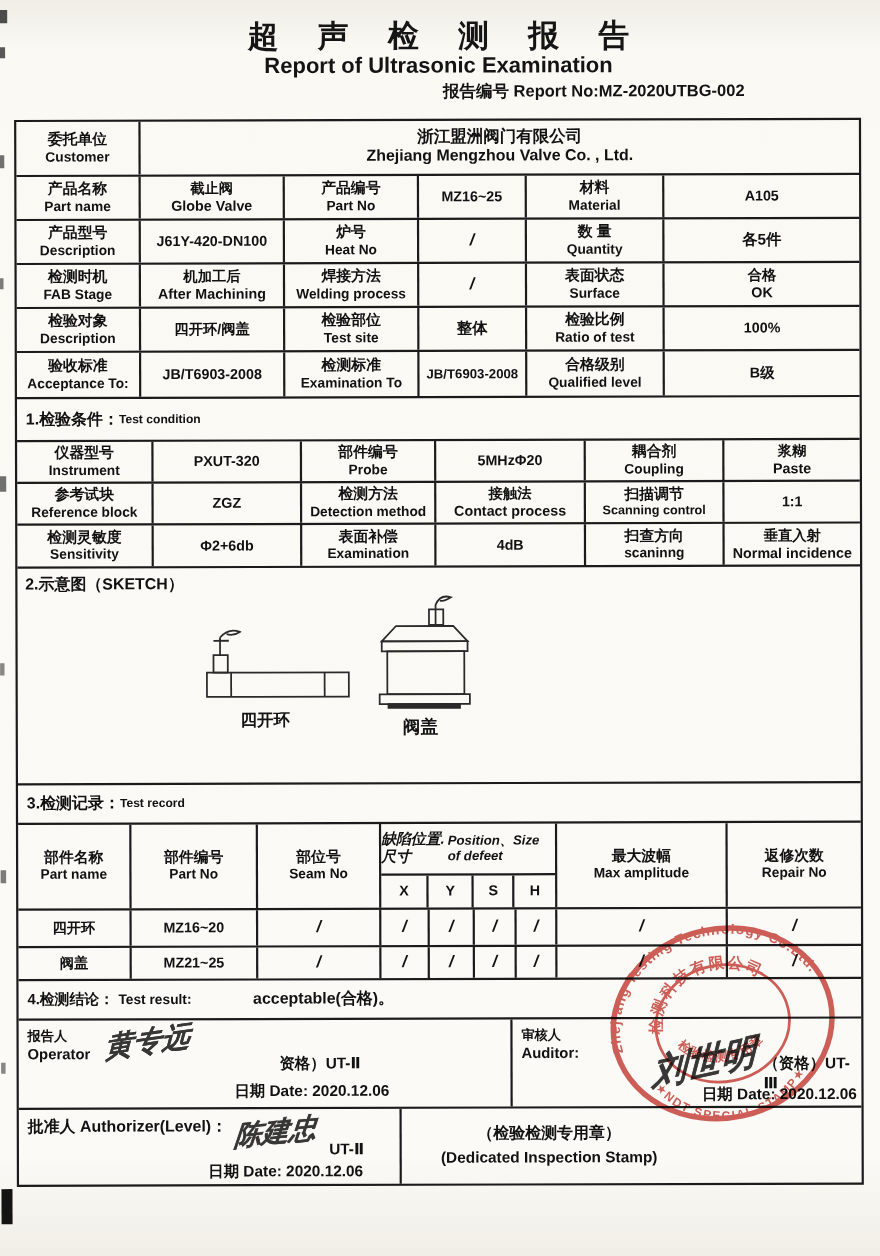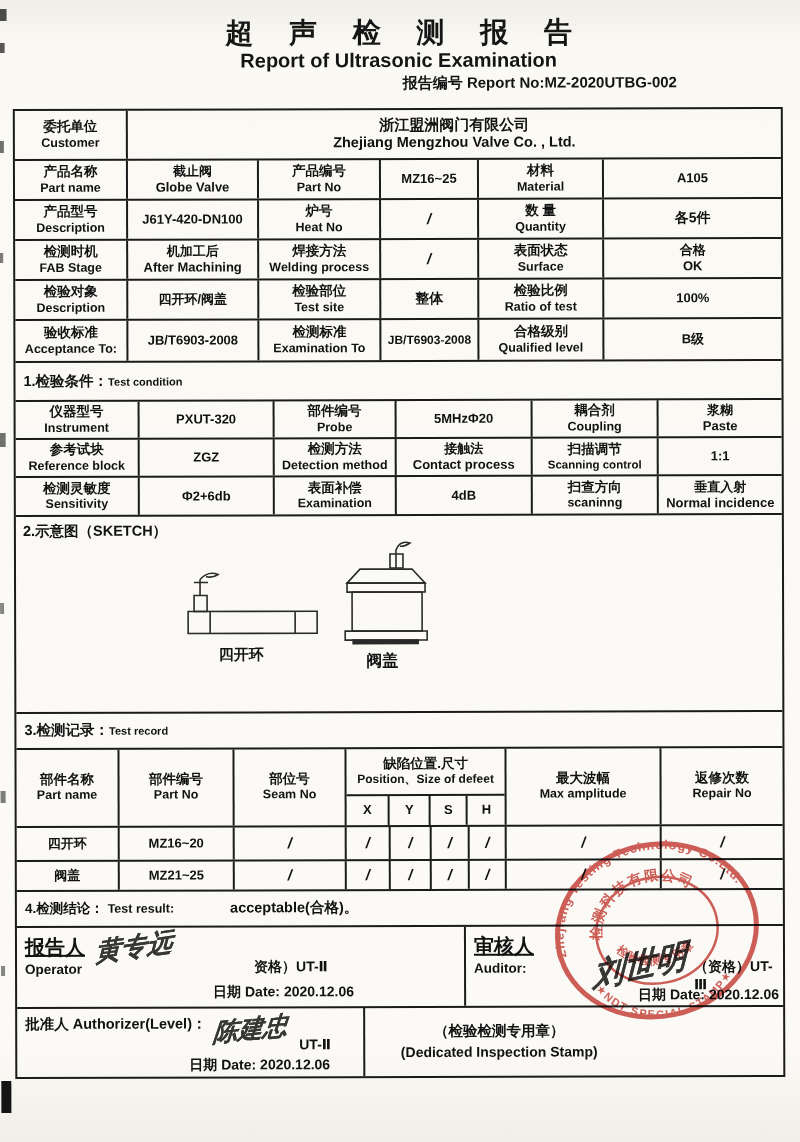--- a/index.html
+++ b/index.html
@@ -46,40 +46,40 @@
   .sketch{height:202px;}
   .sketch-title{position:absolute;left:7px;top:5px;font-size:14.5px;font-weight:bold;}
   
   .rec-head{display:flex;height:76px;border-bottom:2px solid #1b1b1b;}
   .r1{width:103px}.r2{width:115px}.r3{width:112px}
   .rx{width:44px}.ry{width:41px}.rs{width:38px}.rh{width:37px}
   .r8{width:155px}.r9{flex:1}
   .defect-group{width:160px;border-right:2px solid #1b1b1b;box-sizing:border-box;
     display:flex;flex-direction:column;}
   .defect-top{height:47px;border-bottom:2px solid #1b1b1b;box-sizing:border-box;
-    display:flex;flex-direction:column;align-items:center;justify-content:center;line-height:1.2;}
+    display:flex;flex-direction:row;align-items:center;justify-content:center;line-height:1.2;font-style:italic;}
   .defect-sub{display:flex;flex:1;}
   .defect-sub .cell{font-size:13px;font-weight:bold;}
   .rec-row{display:flex;border-bottom:2px solid #1b1b1b;}
   .rec-row:last-child{border-bottom:none;}
   .rec-row .cell{justify-content:center;}
   
   .result{height:37px;display:flex;align-items:center;padding-left:8px;}
   .result .value{margin-left:56px;font-size:14.5px;font-weight:bold;}
   
   .sig{height:83px;display:flex;}
   .sig-cell{position:relative;border-right:2px solid #1b1b1b;box-sizing:border-box;}
   .sig-cell:last-child{border-right:none;}
   .sig-left{width:449px;}
   .sig-right{flex:1;}
   .auth{height:70px;display:flex;}
   .auth-left{width:348px;}
   .auth-right{flex:1;display:flex;align-items:center;justify-content:center;}
   .lbl2{position:absolute;left:8px;top:6px;text-align:left;line-height:1.35;}
-  .lbl2 .zh{font-size:20px;text-decoration:underline;}
+  .lbl2 .zh{font-size:12px;}
   .lbl2 .en{font-size:13.5px;}
   .qual{position:absolute;font-size:14px;font-weight:bold;}
   .date{position:absolute;font-size:14px;font-weight:bold;}
   .handwriting{position:absolute;font-style:italic;font-weight:bold;color:#1c1c1c;
     opacity:.88;white-space:nowrap;text-shadow:0 0 0.6px #222;}
   .stamp-note{text-align:center;line-height:1.5;margin-right:150px;}
   .stamp-note .zh{font-size:14.5px;}
   .stamp-note .en{font-size:14px;}
   
   .stamp{position:absolute;left:549px;top:840px;width:214px;height:182px;

